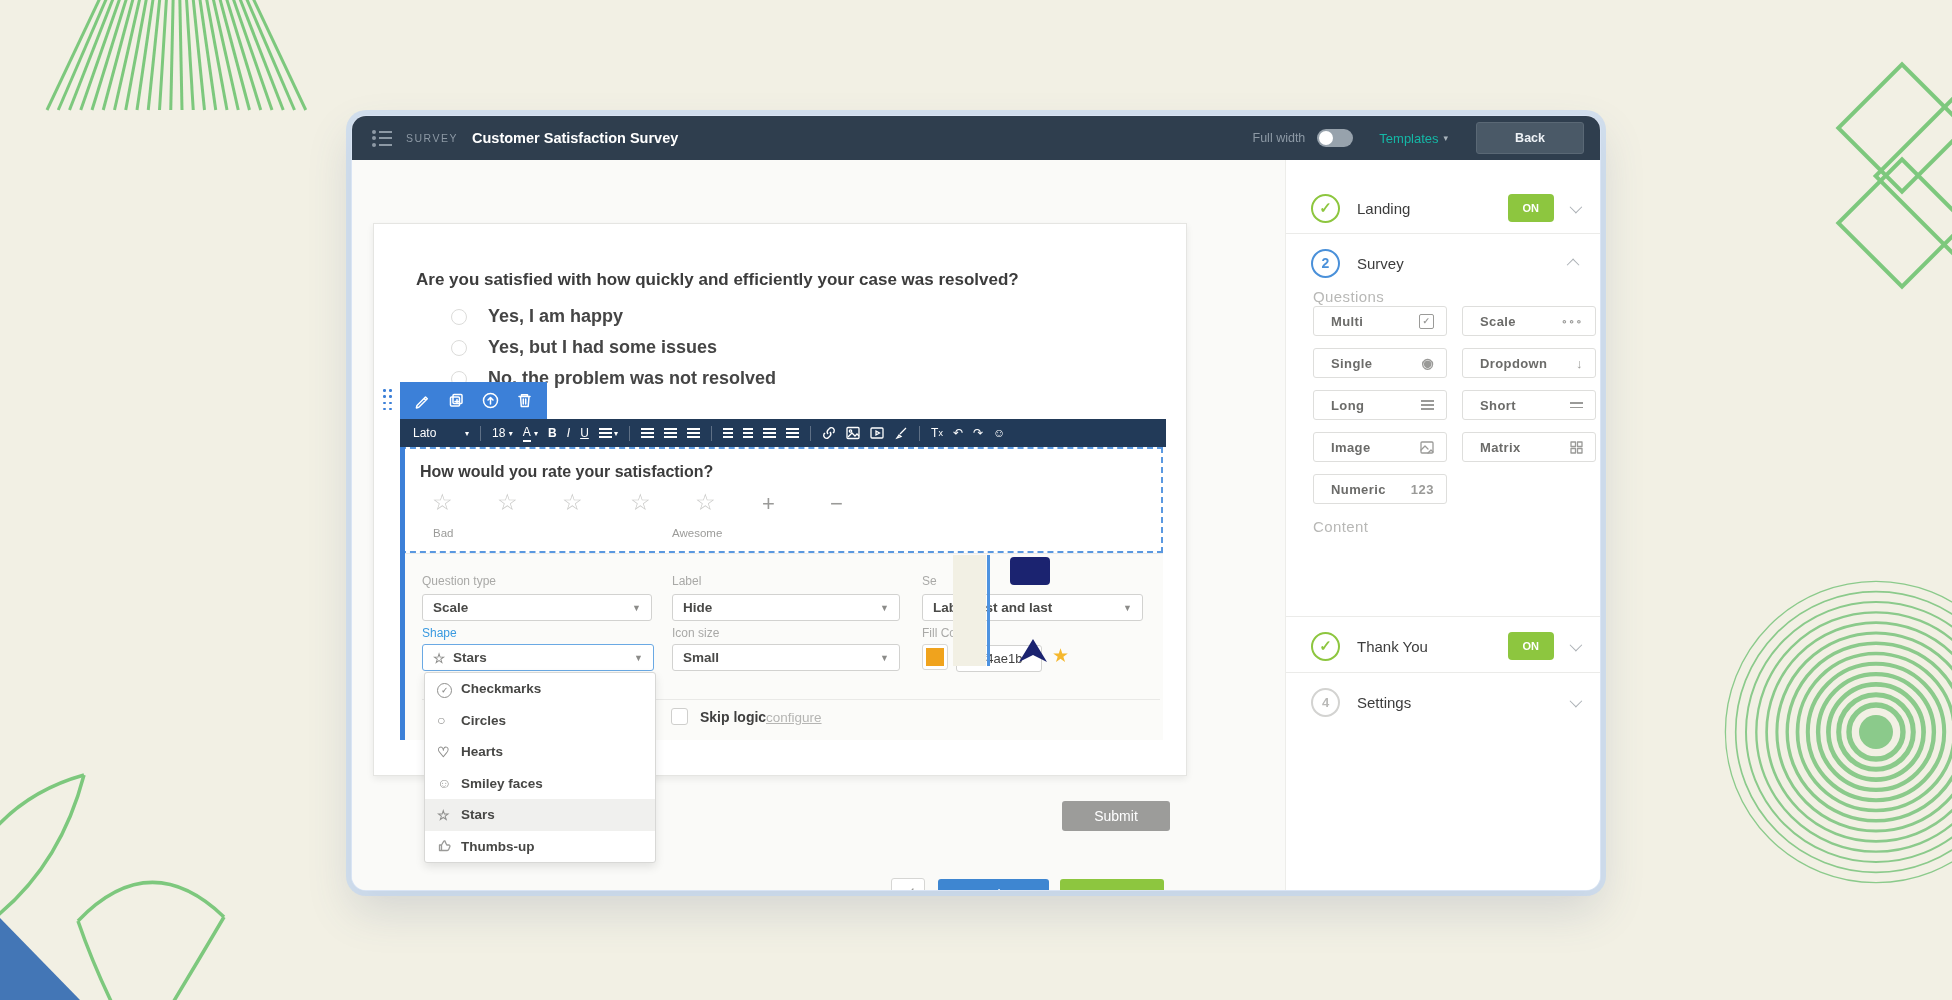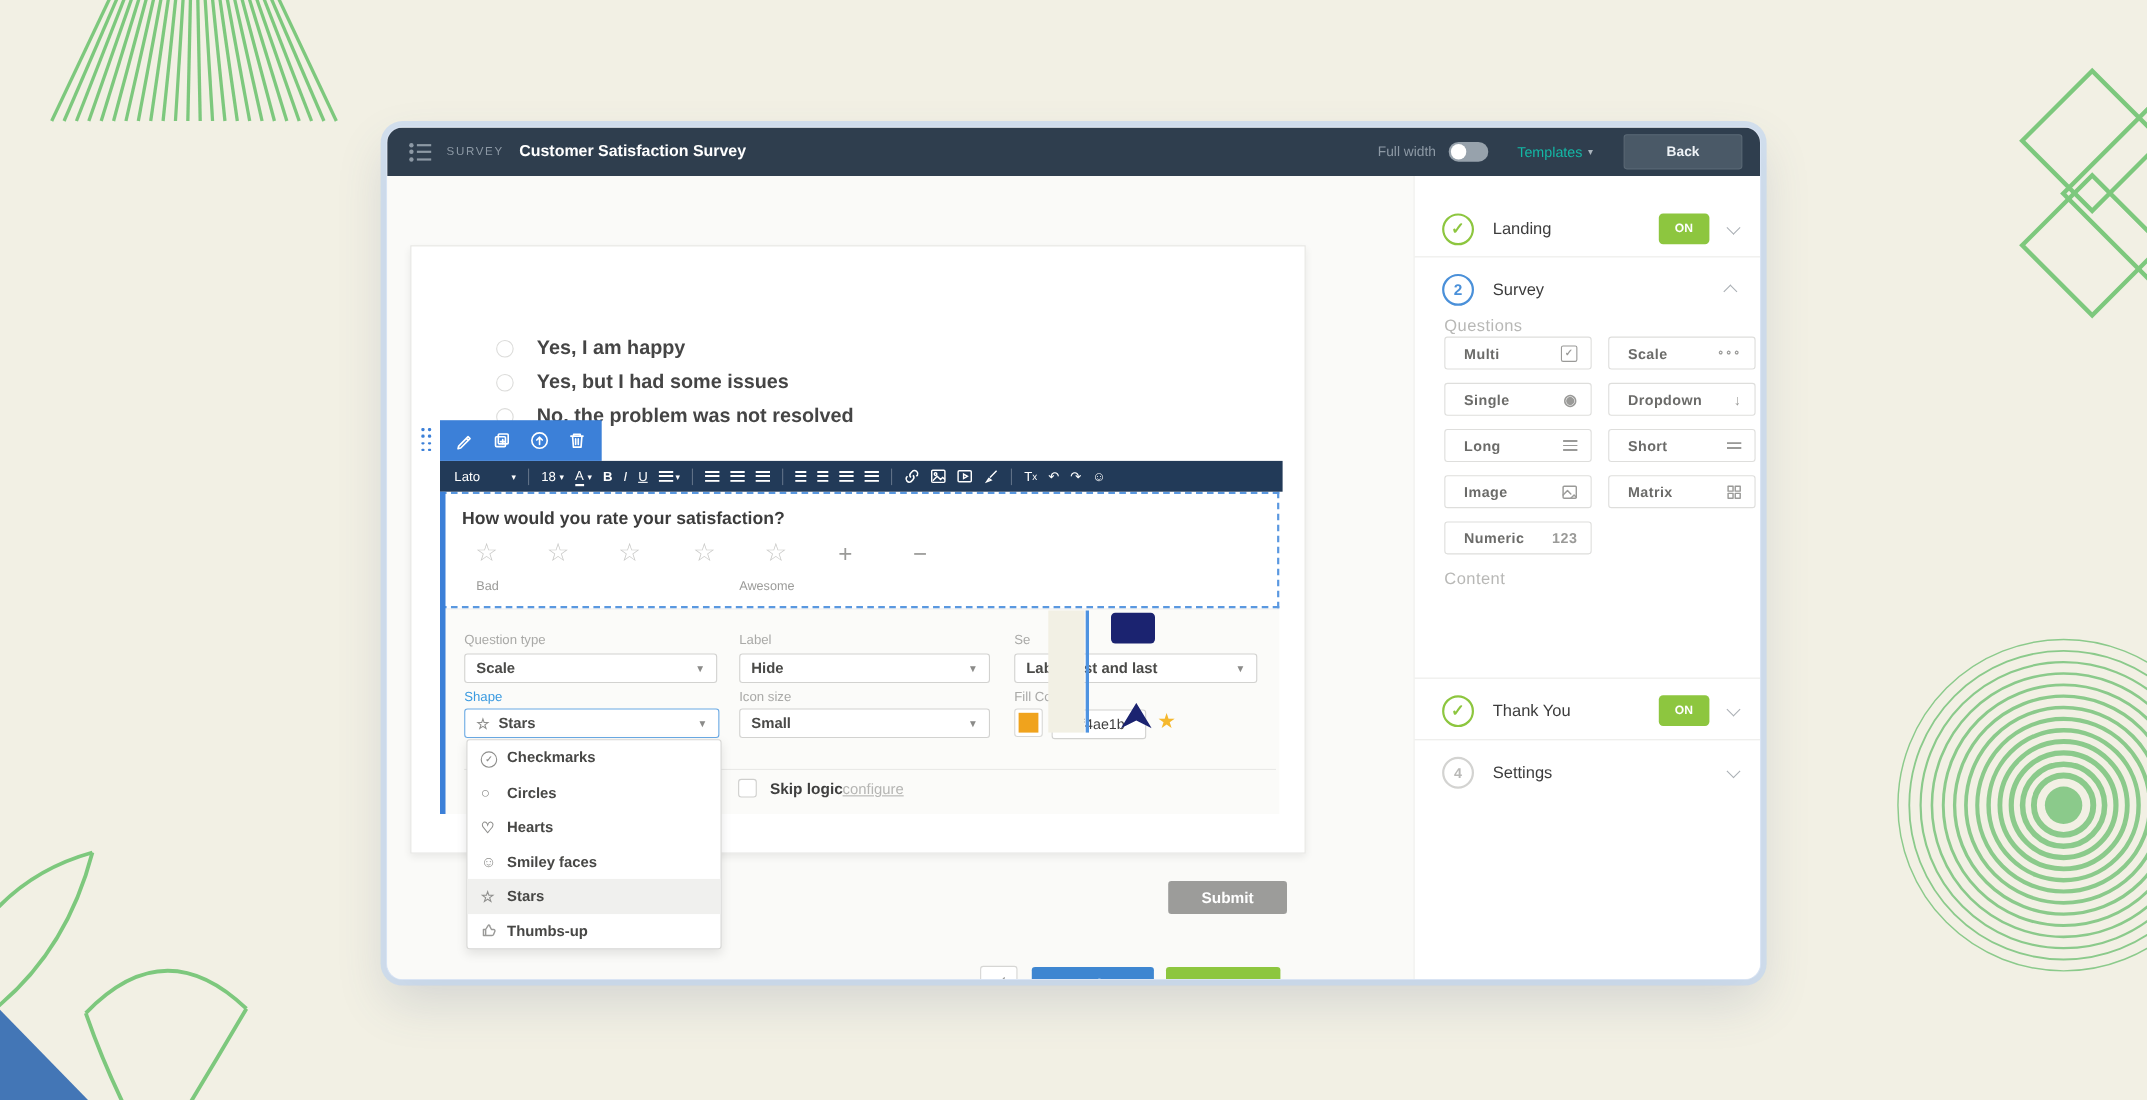--- a/index.html
+++ b/index.html
@@ -82,21 +82,21 @@
   .ddi{height:31.5px;display:flex;align-items:center;padding:0 12px;font-size:13.5px;color:#474745;font-weight:600}
   .ddi.hl{background:#f0f0ee}
   .ddi .ic{width:24px;color:#8f8f8d;font-size:14px}
   .cchk{display:inline-flex;width:13px;height:13px;border:1.2px solid #8f8f8d;border-radius:50%;align-items:center;justify-content:center;font-size:8px}
   
   .hr{position:absolute;left:22px;right:3px;top:145px;height:1px;background:#e9e9e7}
   .chk{position:absolute;width:17px;height:17px;border:1px solid #cfcfcd;border-radius:3px;background:#fff;box-sizing:border-box}
   .skiplbl{position:absolute;font-size:14px;font-weight:bold;color:#3f3f3f}
   .conf{position:absolute;font-size:13.5px;color:#b5b5b3;text-decoration:underline}
   
-  .btn{position:absolute;border-radius:3px;color:#fff;font-size:14px;font-weight:bold;display:flex;align-items:center;justify-content:center}
+  .btn{position:absolute;border-radius:3px;color:#fff;font-size:14px;font-weight:normal;display:flex;align-items:center;justify-content:center}
   #submit{left:710px;top:641px;width:108px;height:30px;background:#9c9c9a}
   #preview{left:586px;top:719px;width:111px;height:31px;background:#3e86d1}
   #next{left:708px;top:719px;width:104px;height:31px;background:#8dc63f}
   #brushbtn{left:539px;top:718px;width:32px;height:32px;background:#fff;border:1px solid #d6d6d4;border-radius:3px;position:absolute;display:flex;align-items:center;justify-content:center}
   
   .srow{position:absolute;left:0;width:315px;height:64px;display:flex;align-items:center}
   .ccirc{width:29px;height:29px;border-radius:50%;display:flex;align-items:center;justify-content:center;box-sizing:border-box;margin-left:25px;font-weight:bold}
   .ccirc.green{border:2.5px solid #8dc63f;color:#8dc63f;font-size:15px}
   .ccirc.blue{border:2.5px solid #4a90d9;color:#4a90d9;font-size:14px}
   .ccirc.gray{border:2px solid #d3d3d1;color:#b9b9b7;font-size:13px}
@@ -206,20 +206,21 @@
           </div>
         <span class="tmpl">Templates</span>
         <span class="caret">▾</span>
         <span class="backbtn">Back</span>
       </div>
     </div>
 
     <div id="canvas">
       <div id="page">
 
+        <div class="q1">Are you satisfied with how quickly and efficiently your case was resolved?</div>
         <div class="opt" style="top:82px">
           <span class="radio"></span>
           <span>Yes, I am happy</span>
         </div>
         <div class="opt" style="top:113px">
           <span class="radio"></span>
           <span>Yes, but I had some issues</span>
         </div>
         <div class="opt" style="top:144px">
           <span class="radio"></span>

